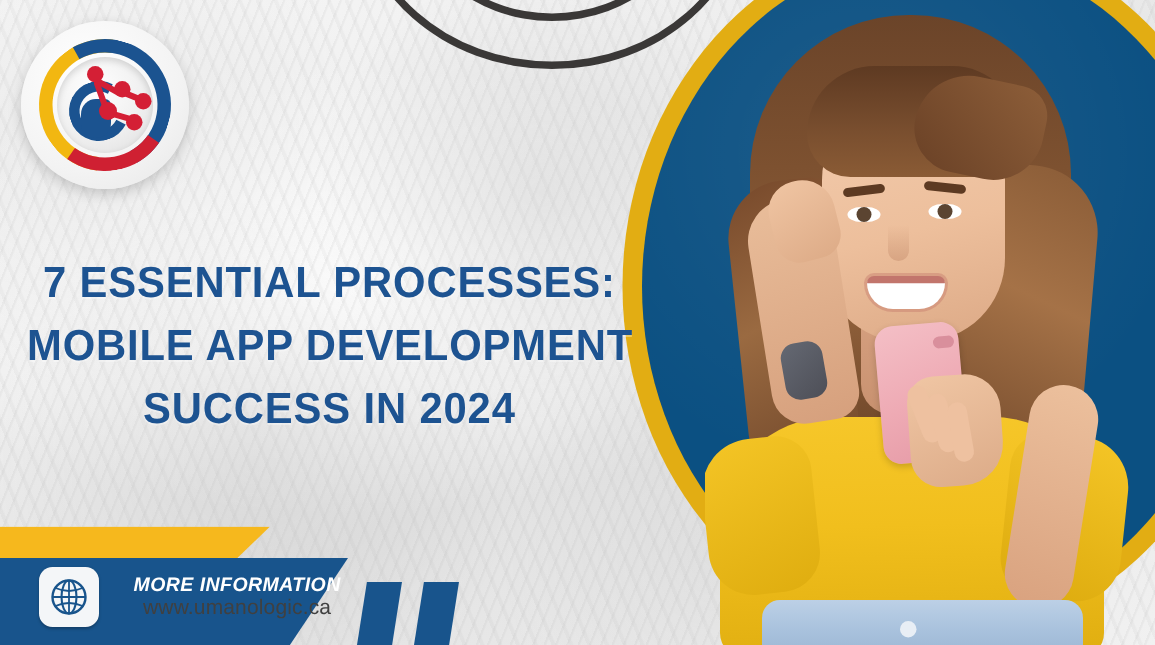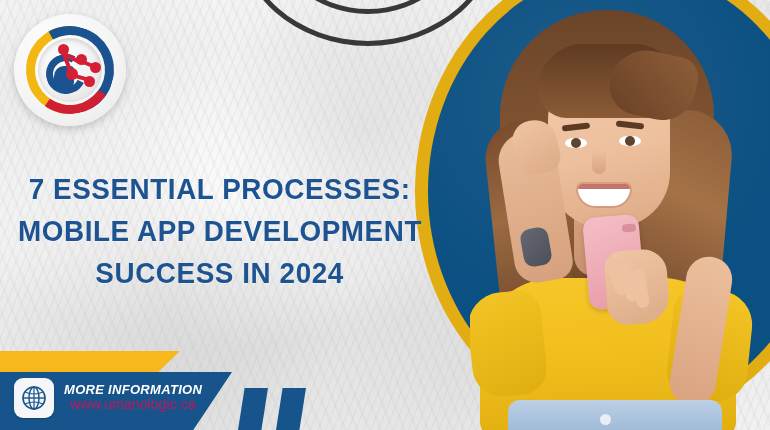--- a/index.html
+++ b/index.html
@@ -210,34 +210,34 @@
   }
   .slash{
     position:absolute; top:388px; width:30px; height:42px;
     background:#18548c;
     clip-path:polygon(22% 0, 100% 0, 78% 100%, 0 100%);
   }
   .slash.s1{ left:238px; }
   .slash.s2{ left:276px; }
 
   .footer-inner{
-    position:absolute; left:14px; top:378px;
-    display:flex; align-items:center; gap:10px;
+    position:absolute; left:26px; top:378px;
+    display:flex; align-items:center; gap:23px;
   }
   .globe-box{
     width:40px; height:40px; border-radius:9px;
     background:#f4f6f8; display:flex; align-items:center; justify-content:center;
     box-shadow:0 1px 2px rgba(0,0,0,.25);
   }
   .footer-text{ line-height:1.12; }
   .footer-title{
     color:#ffffff; font-size:13px; font-weight:bold; font-style:italic;
     letter-spacing:.3px;
   }
-  .footer-url{ color:#be185d; font-size:14px; letter-spacing:.1px; }
+  .footer-url{ color:#404040; font-size:14px; letter-spacing:.1px; }
 
   
   .headline{
     position:absolute; left:18px; top:168px; width:420px;
     color:#1d5391;
     font-family:"Liberation Sans Narrow","Liberation Sans", sans-serif;
     font-weight:bold;
     font-size:29px;
     line-height:42px;
     letter-spacing:.6px;

